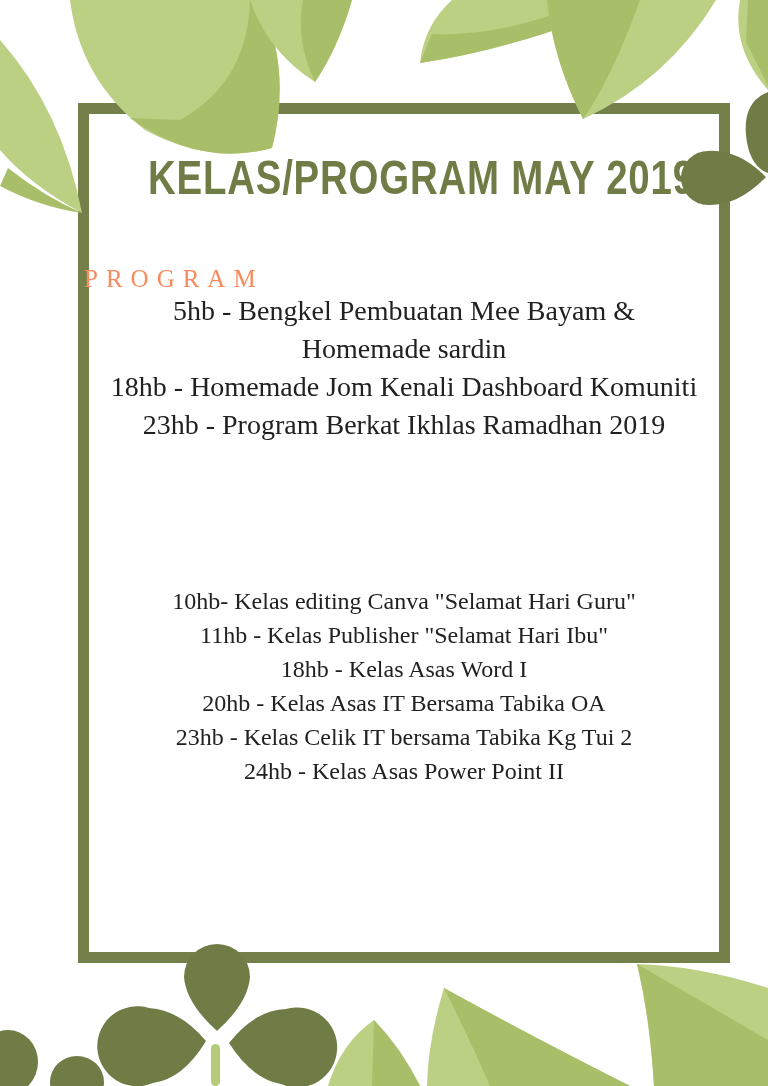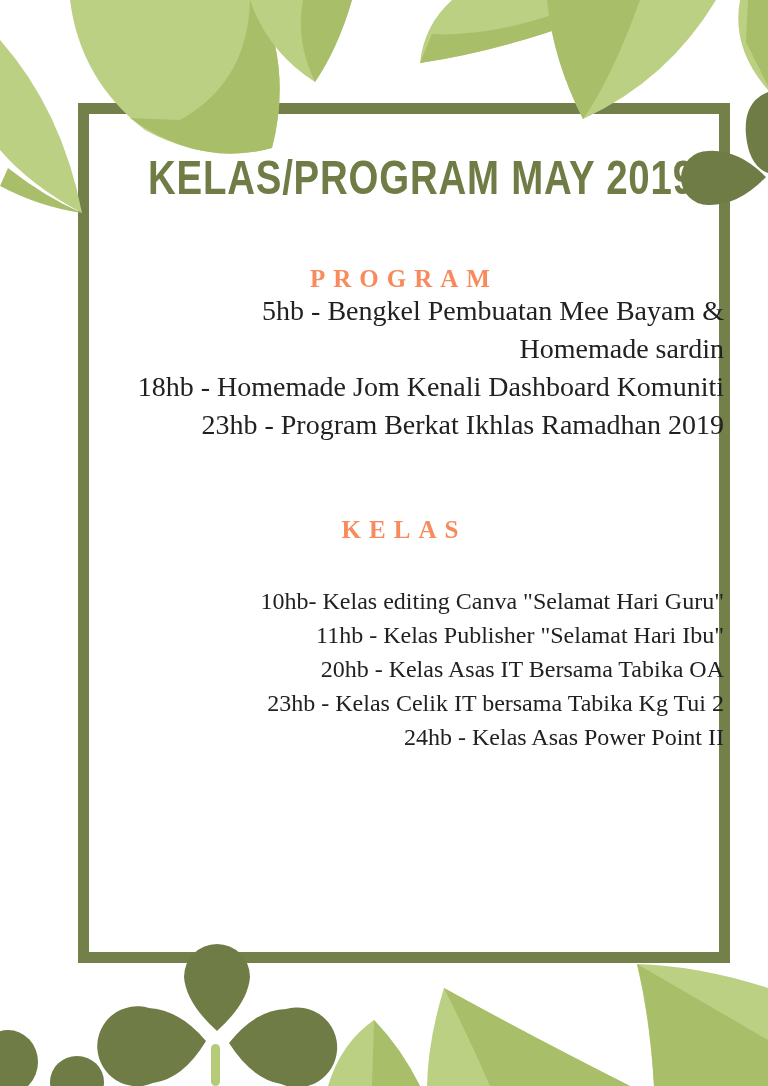--- a/index.html
+++ b/index.html
@@ -12,28 +12,28 @@
     border:11px solid #73804A;box-sizing:border-box;
   }
   .title{
     position:absolute;left:84px;top:150px;width:640px;margin:0;
     text-align:center;font-family:"Liberation Sans",sans-serif;
     font-weight:700;font-size:48px;line-height:56px;color:#6F7C45;
     letter-spacing:1px;white-space:nowrap;
     transform:scaleX(0.8);transform-origin:center;
   }
   .heading{
-    position:absolute;left:84px;width:640px;text-align:center;
-    font-weight:700;font-size:25px;letter-spacing:8px;color:#F88B5D;
+    position:absolute;left:84px;width:640px;
+    font-weight:400;font-size:25px;letter-spacing:8px;color:#F88B5D;
     white-space:nowrap;
   }
   .program-heading{top:265px;}
   .kelas-heading{top:516px;}
   .lines{
-    position:absolute;left:84px;width:640px;text-align:right;color:#212121;
+    position:absolute;left:84px;width:640px;text-align:center;color:#212121;
   }
   .program-lines{top:292px;}
   .p-line{height:38px;line-height:38px;font-size:28px;white-space:nowrap;}
   .kelas-lines{top:584px;}
   .k-line{height:34px;line-height:34px;font-size:24px;white-space:nowrap;}
   .deco{position:absolute;left:0;top:0;width:768px;height:1086px;pointer-events:none;}
 </style>
 </head>
 <body>
 
@@ -45,25 +45,25 @@
 
   <div class="heading program-heading">PROGRAM</div>
 
   <div class="lines program-lines">
     <div class="p-line">5hb - Bengkel Pembuatan Mee Bayam &amp;</div>
     <div class="p-line">Homemade sardin</div>
     <div class="p-line">18hb - Homemade Jom Kenali Dashboard Komuniti</div>
     <div class="p-line">23hb - Program Berkat Ikhlas Ramadhan 2019</div>
   </div>
 
-  <div class="heading kelas-heading">KELAS</div>
 
   <div class="lines kelas-lines">
     <div class="k-line">10hb- Kelas editing Canva "Selamat Hari Guru"</div>
     <div class="k-line">11hb - Kelas Publisher "Selamat Hari Ibu"</div>
+    <div class="k-line">18hb - Kelas Asas Word I</div>
     <div class="k-line">20hb - Kelas Asas IT Bersama Tabika OA</div>
     <div class="k-line">23hb - Kelas Celik IT bersama Tabika Kg Tui 2</div>
     <div class="k-line">24hb - Kelas Asas Power Point II</div>
   </div>
 
   <svg class="deco" viewBox="0 0 768 1086" xmlns="http://www.w3.org/2000/svg">
 
     <g>
       <path d="M70,0 Q80,80 145,130 Q210,165 272,148 Q292,70 260,0 Z" fill="#BCD083"></path>
       <path d="M272,148 Q200,168 130,118 L180,120 Q248,82 250,0 L260,0 Q292,70 272,148 Z" fill="#A9BE69"></path>

